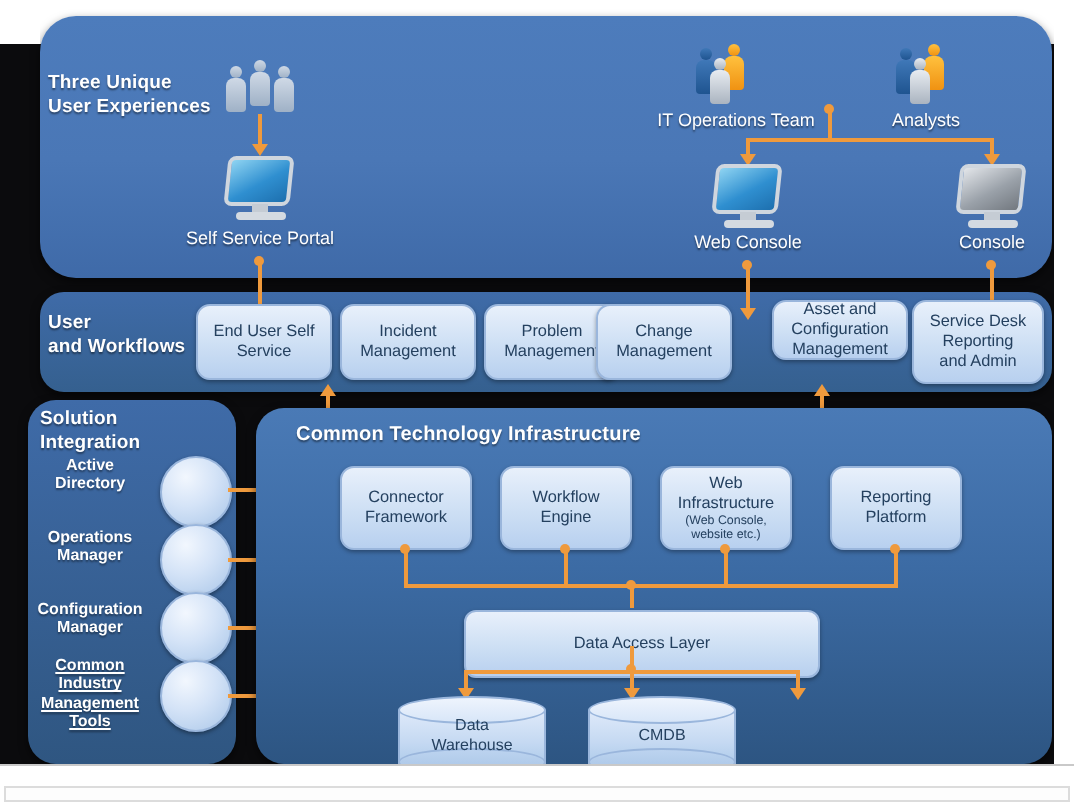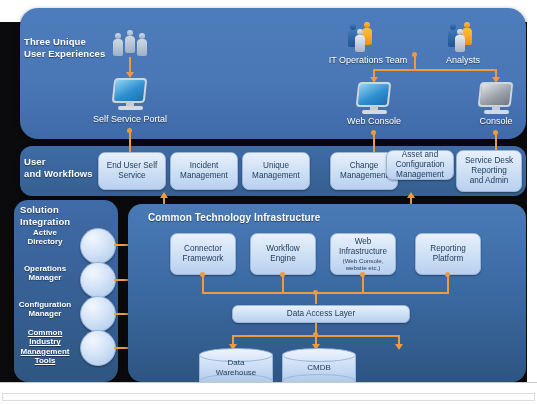--- a/index.html
+++ b/index.html
@@ -266,23 +266,23 @@
   <div class="ln lnv" style="left:495px;top:133px;height:22px;"></div>
   <div class="arr arr-d" style="left:492px;top:154px;"></div>
 
   <div class="lbox" style="left:98px;top:152px;width:68px;height:38px;">
     <span><span>End User Self</span><br><span>Service</span></span>
   </div>
   <div class="lbox" style="left:170px;top:152px;width:68px;height:38px;">
     <span><span>Incident</span><br><span>Management</span></span>
   </div>
   <div class="lbox" style="left:242px;top:152px;width:68px;height:38px;">
-    <span><span>Unique</span><br><span>Management</span></span>
-  </div>
-  <div class="lbox" style="left:330px;top:152px;width:68px;height:38px;">
+    <span><span>Problem</span><br><span>Management</span></span>
+  </div>
+  <div class="lbox" style="left:298px;top:152px;width:68px;height:38px;">
     <span><span>Change</span><br><span>Management</span></span>
   </div>
   <div class="lbox" style="left:386px;top:150px;width:68px;height:30px;">
     <span><span>Asset and</span><br><span>Configuration</span><br><span>Management</span></span>
   </div>
   <div class="lbox" style="left:456px;top:150px;width:66px;height:42px;">
     <span><span>Service Desk</span><br><span>Reporting</span><br><span>and Admin</span></span>
   </div>
 
   <div class="ln lnv" style="left:163px;top:197px;height:12px;"></div>
@@ -356,41 +356,41 @@
   <div class="ln lnv" style="left:282px;top:275px;height:18px;"></div>
   <div class="dot" style="left:360px;top:272px;"></div>
   <div class="ln lnv" style="left:362px;top:275px;height:18px;"></div>
   <div class="dot" style="left:445px;top:272px;"></div>
   <div class="ln lnv" style="left:447px;top:275px;height:18px;"></div>
 
   <div class="ln lnh" style="left:202px;top:292px;width:247px;"></div>
   <div class="dot" style="left:313px;top:290px;"></div>
   <div class="ln lnv" style="left:315px;top:292px;height:12px;"></div>
 
-  <div class="lbox" style="left:232px;top:305px;width:178px;height:18px;border-radius:6px;">
+  <div class="lbox" style="left:232px;top:305px;width:178px;height:34px;border-radius:6px;">
     <span>Data Access Layer</span>
   </div>
 
   <div class="ln lnv" style="left:315px;top:323px;height:12px;"></div>
   <div class="dot" style="left:313px;top:332px;"></div>
   <div class="ln lnh" style="left:232px;top:335px;width:167px;"></div>
   <div class="ln lnv" style="left:232px;top:335px;height:11px;"></div>
   <div class="arr arr-d" style="left:229px;top:344px;"></div>
   <div class="ln lnv" style="left:315px;top:335px;height:11px;"></div>
   <div class="arr arr-d" style="left:312px;top:344px;"></div>
   <div class="ln lnv" style="left:398px;top:335px;height:11px;"></div>
   <div class="arr arr-d" style="left:395px;top:344px;"></div>
 
   <div class="cyl" style="left:199px;top:348px;">
     <span class="body"></span>
       <span class="bot"></span>
       <span class="top"></span>
     <span class="lbl"><span>Data</span><br><span>Warehouse</span></span>
   </div>
-  <div class="cyl" style="left:282px;top:348px;text-decoration:underline;">
+  <div class="cyl" style="left:294px;top:348px;text-decoration:underline;">
     <span class="body"></span>
       <span class="bot"></span>
       <span class="top"></span>
     <span class="lbl" style="top:15px;"><span>CMDB</span></span>
   </div>
 
   <div class="frame-right"></div>
   <div class="frame-left"></div>
   <div class="frame-bottom"></div>
 </div>

